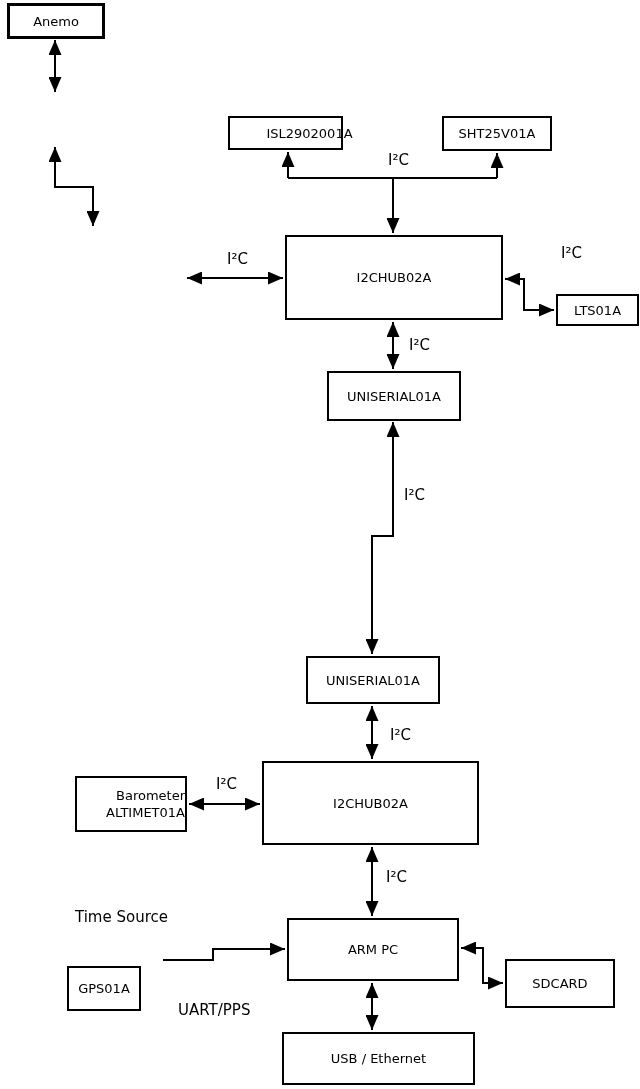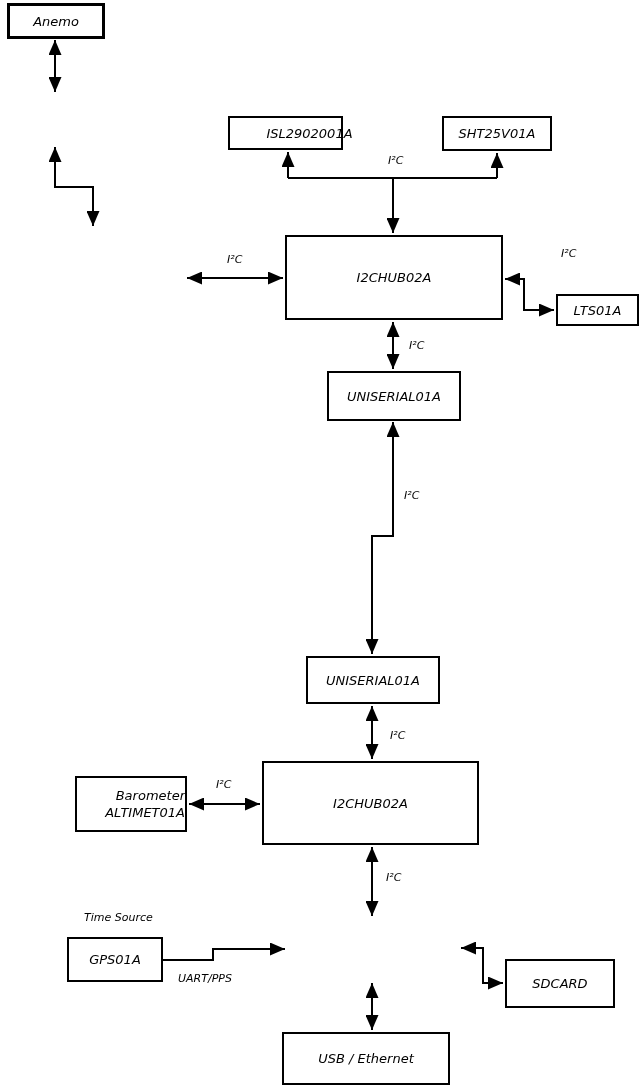--- a/index.html
+++ b/index.html
@@ -5,21 +5,20 @@
 <style>
   html, body { margin: 0; padding: 0; background: #ffffff; }
   .canvas {
     position: relative;
     width: 640px;
     height: 1089px;
     background: #ffffff;
     font-family: "DejaVu Sans", sans-serif;
     color: #000000;
     overflow: hidden;
-    font-style: italic;
   }
   .layer {
     position: absolute;
     left: 0; top: 0;
   }
   .node {
     position: absolute;
     box-sizing: border-box;
     background: #ffffff;
     border: 2px solid #000000;
@@ -28,21 +27,21 @@
     align-items: center;
     justify-content: center;
     text-align: center;
     font-size: 13px;
     line-height: 17px;
     white-space: nowrap;
   }
   .node.bold-border { border-width: 3px; }
   .lbl {
     position: absolute;
-    font-size: 11px;
+    font-size: 15px;
     line-height: 15px;
     white-space: nowrap;
   }
   svg path { stroke: #000000; stroke-width: 2; fill: none; }
   svg .arrowhead-fill { fill: #000000; stroke: none; }
 </style>
 </head>
 <body>
 
 <div class="canvas">
@@ -106,37 +105,40 @@
 
   <div class="node" style="left:75px; top:776px; width:112px; height:56px;align-items:flex-end;">
     <span>Barometer</span>
     <span>ALTIMET01A</span>
   </div>
 
   <div class="node" style="left:262px; top:761px; width:217px; height:84px;">
     <span>I2CHUB02A</span>
   </div>
 
-  <div class="node" style="left:67px; top:937px; width:96px; height:45px;">
+  <div class="node" style="left:67px; top:966px; width:74px; height:45px;">
     <span>GPS01A</span>
   </div>
 
+  <div class="node" style="left:287px; top:918px; width:172px; height:63px;">
+    <span>ARM PC</span>
+  </div>
 
   <div class="node" style="left:505px; top:959px; width:110px; height:49px;">
     <span>SDCARD</span>
   </div>
 
-  <div class="node" style="left:282px; top:1032px; width:168px; height:53px;">
+  <div class="node" style="left:282px; top:1032px; width:193px; height:53px;">
     <span>USB / Ethernet</span>
   </div>
 
   <div class="lbl" style="left:388px; top:153px;">I²C</div>
   <div class="lbl" style="left:227px; top:252px;">I²C</div>
   <div class="lbl" style="left:561px; top:246px;">I²C</div>
   <div class="lbl" style="left:409px; top:338px;">I²C</div>
   <div class="lbl" style="left:404px; top:488px;">I²C</div>
   <div class="lbl" style="left:390px; top:728px;">I²C</div>
   <div class="lbl" style="left:216px; top:777px;">I²C</div>
   <div class="lbl" style="left:386px; top:870px;">I²C</div>
-  <div class="lbl" style="left:84px; top:910px;">Time Source</div>
-  <div class="lbl" style="left:178px; top:971px;">UART/PPS</div>
+  <div class="lbl" style="left:75px; top:910px;">Time Source</div>
+  <div class="lbl" style="left:178px; top:1003px;">UART/PPS</div>
 
 </div>
 
 </body></html>

